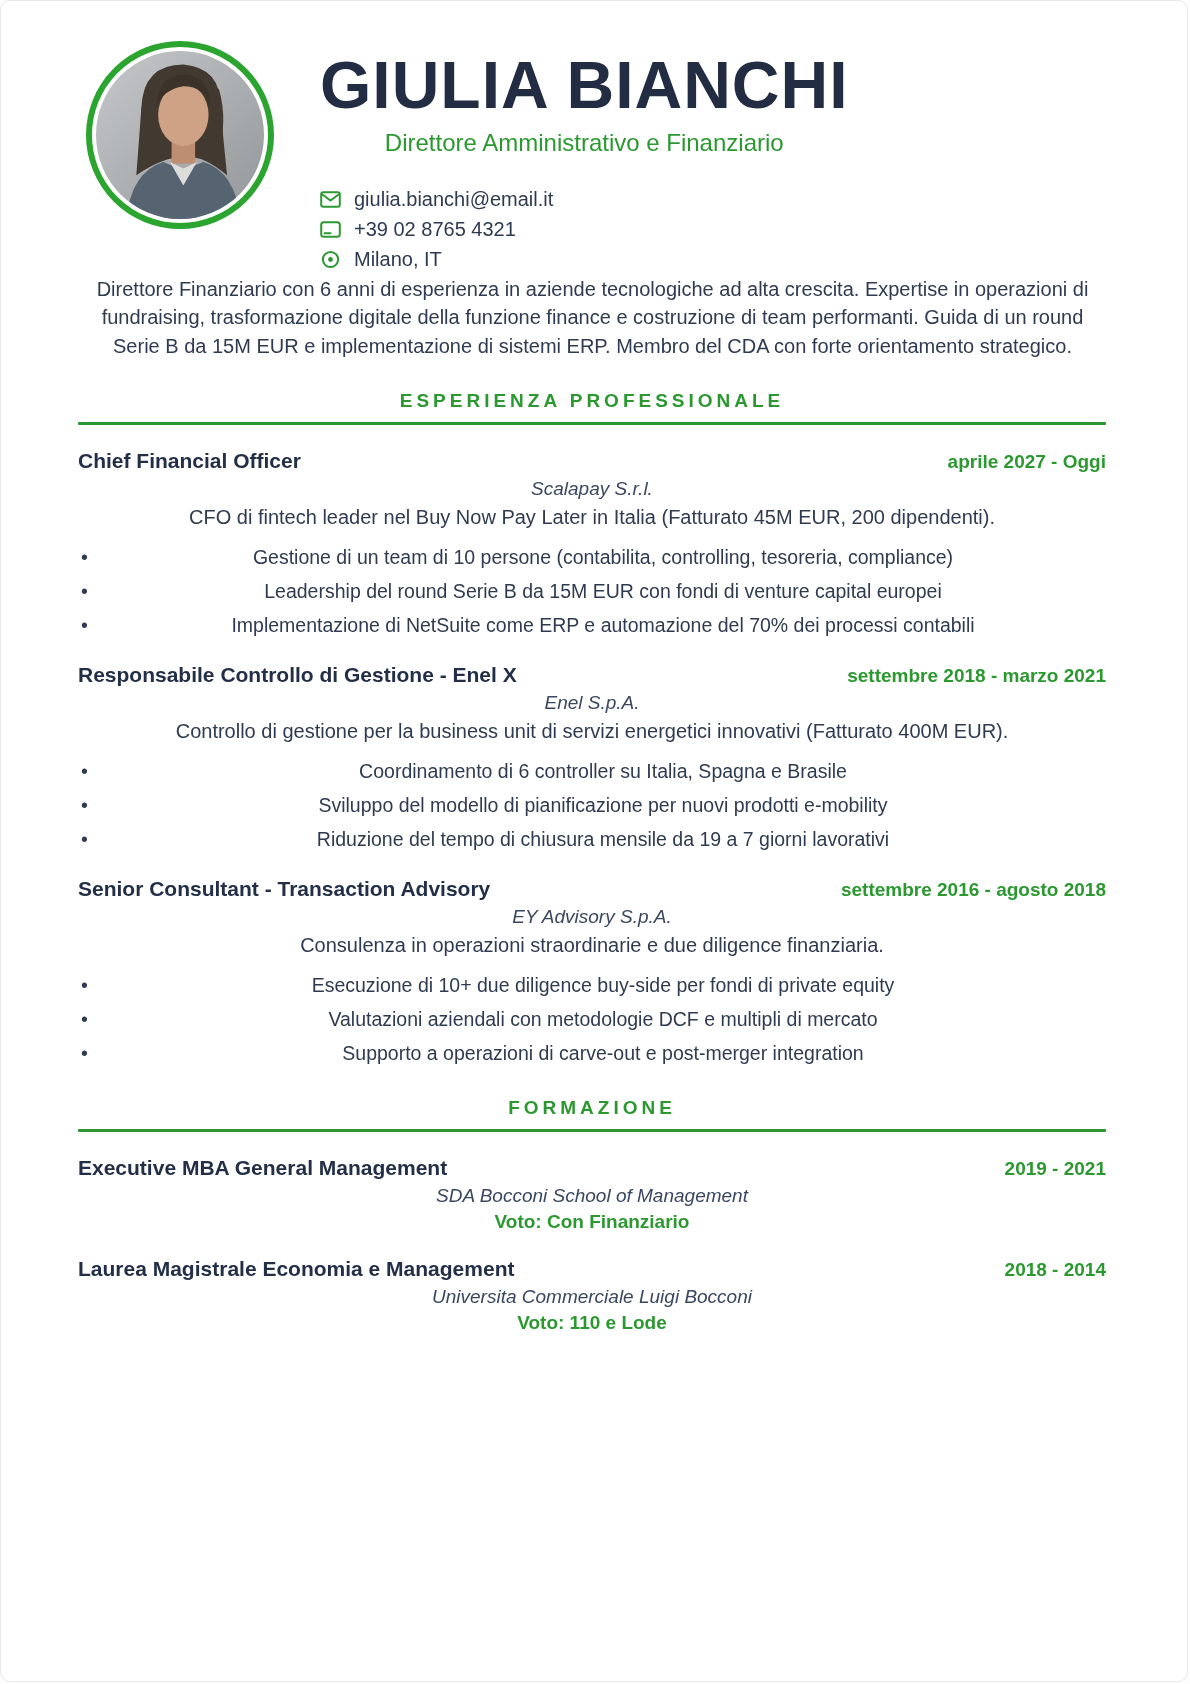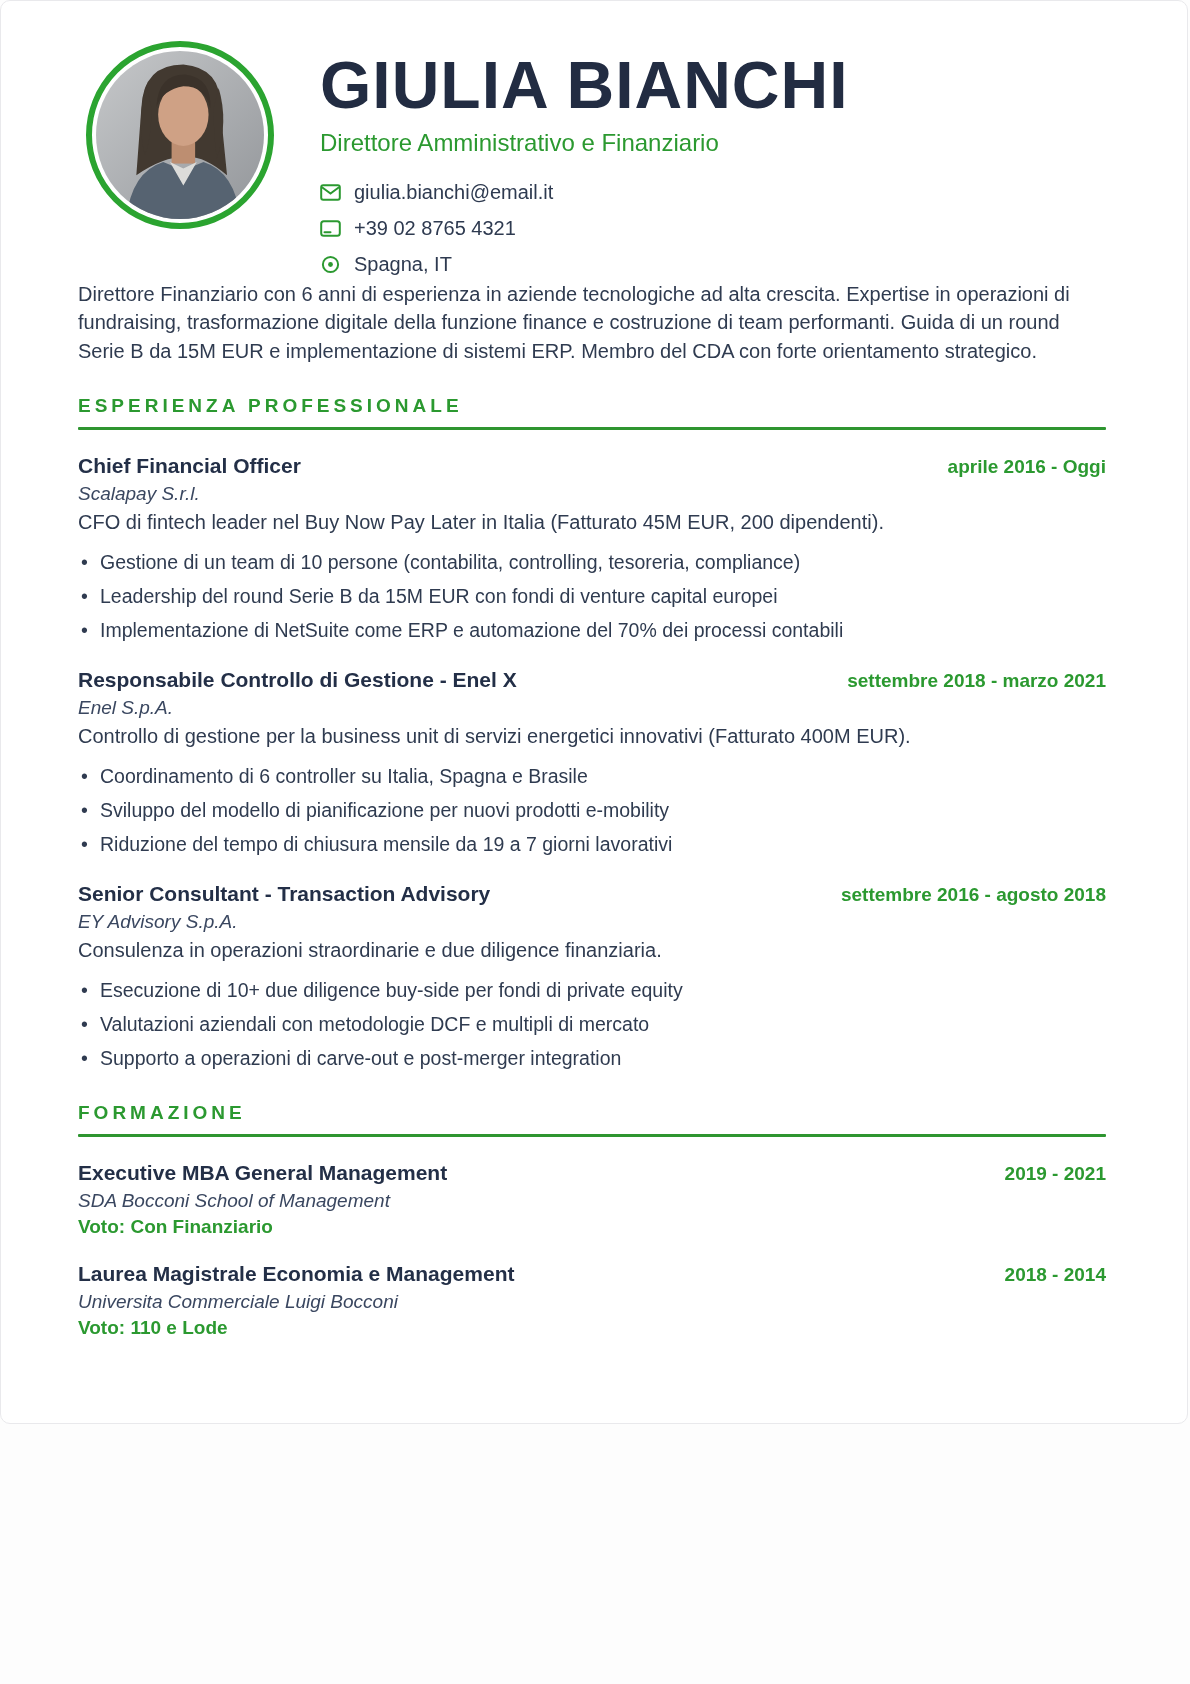--- a/index.html
+++ b/index.html
@@ -3,37 +3,37 @@
 <meta charset="utf-8">
 <style>
   html, body { margin:0; padding:0; }
   body {
     width:1190px; height:1684px; background:#fdfdfd;
     font-family:"Liberation Sans","DejaVu Sans",sans-serif;
     color:#2f3b50;
     -webkit-font-smoothing:antialiased;
   }
   .page {
-    position:relative; width:1188px; height:1424px; box-sizing:border-box;
-    background:#ffffff; border:1px solid #e9e9ec; border-radius:10px; overflow:hidden;
+    position:relative; width:1188px; height:1682px; box-sizing:border-box;
+    background:#ffffff; border:1px solid #e9e9ec; border-radius:10px; overflow:hidden;text-align:center;
   }
 
   
   .header { display:flex; align-items:flex-start; padding:40px 80px 0 85px; }
   .avatar-ring {
     flex:0 0 auto; width:168px; height:168px; border-radius:50%;
     border:6px solid #2ba430; background:#fff; padding:4px;
   }
   .avatar { width:100%; height:100%; border-radius:50%; overflow:hidden; }
   .avatar svg { display:block; width:100%; height:100%; }
 
   .header-info { margin-left:46px; padding-top:12px; }
   .name { font-size:66px; line-height:0.98; font-weight:800; color:#222c42; letter-spacing:1px; }
   .role { margin-top:11px; font-size:24px; font-weight:500; color:#2b9930; }
-  .contact { margin-top:24px; display:flex; flex-direction:column; gap:13px; }
+  .contact { margin-top:31px; display:flex; flex-direction:column; gap:7px; }
   .contact-row { display:flex; align-items:center; gap:13px; font-size:20px; color:#2e3a50; }
   .contact-row .icn { width:21px; height:21px; display:flex; align-items:center; justify-content:center; }
   .icn svg { display:block; }
 
   
   .summary { margin:4px 80px 0 77px; font-size:20px; line-height:28.5px; color:#2f3b50; }
 
   
   .section { margin:30px 81px 0 77px; }
   .section-heading { font-size:19px; font-weight:700; color:#2b9930; letter-spacing:4px; }
@@ -102,36 +102,36 @@
           </span>
           <span>+39 02 8765 4321</span>
         </div>
         <div class="contact-row">
           <span class="icn">
             <svg width="19" height="19" viewBox="0 0 19 19">
               <circle cx="9.5" cy="9.5" r="7.6" fill="none" stroke="#2b9930" stroke-width="2"></circle>
               <circle cx="9.5" cy="9.5" r="2.4" fill="#2b9930"></circle>
             </svg>
           </span>
-          <span>Spagna, IT</span>
+          <span>Milano, IT</span>
         </div>
       </div>
     </div>
   </div>
 
   <div class="summary">Direttore Finanziario con 6 anni di esperienza in aziende tecnologiche ad alta crescita. Expertise in operazioni di fundraising, trasformazione digitale della funzione finance e costruzione di team performanti. Guida di un round Serie B da 15M EUR e implementazione di sistemi ERP. Membro del CDA con forte orientamento strategico.</div>
 
   <div class="section">
     <div class="section-heading">ESPERIENZA PROFESSIONALE</div>
     <div class="section-rule"></div>
 
     <div class="entry">
       <div class="entry-head">
         <span class="entry-title">Chief Financial Officer</span>
-        <span class="entry-dates">aprile 2016 - Oggi</span>
+        <span class="entry-dates">aprile 2027 - Oggi</span>
       </div>
       <div class="entry-company">Scalapay S.r.l.</div>
       <div class="entry-desc">CFO di fintech leader nel Buy Now Pay Later in Italia (Fatturato 45M EUR, 200 dipendenti).</div>
       <ul class="bullets">
         <li>Gestione di un team di 10 persone (contabilita, controlling, tesoreria, compliance)</li>
         <li>Leadership del round Serie B da 15M EUR con fondi di venture capital europei</li>
         <li>Implementazione di NetSuite come ERP e automazione del 70% dei processi contabili</li>
       </ul>
     </div>
 

